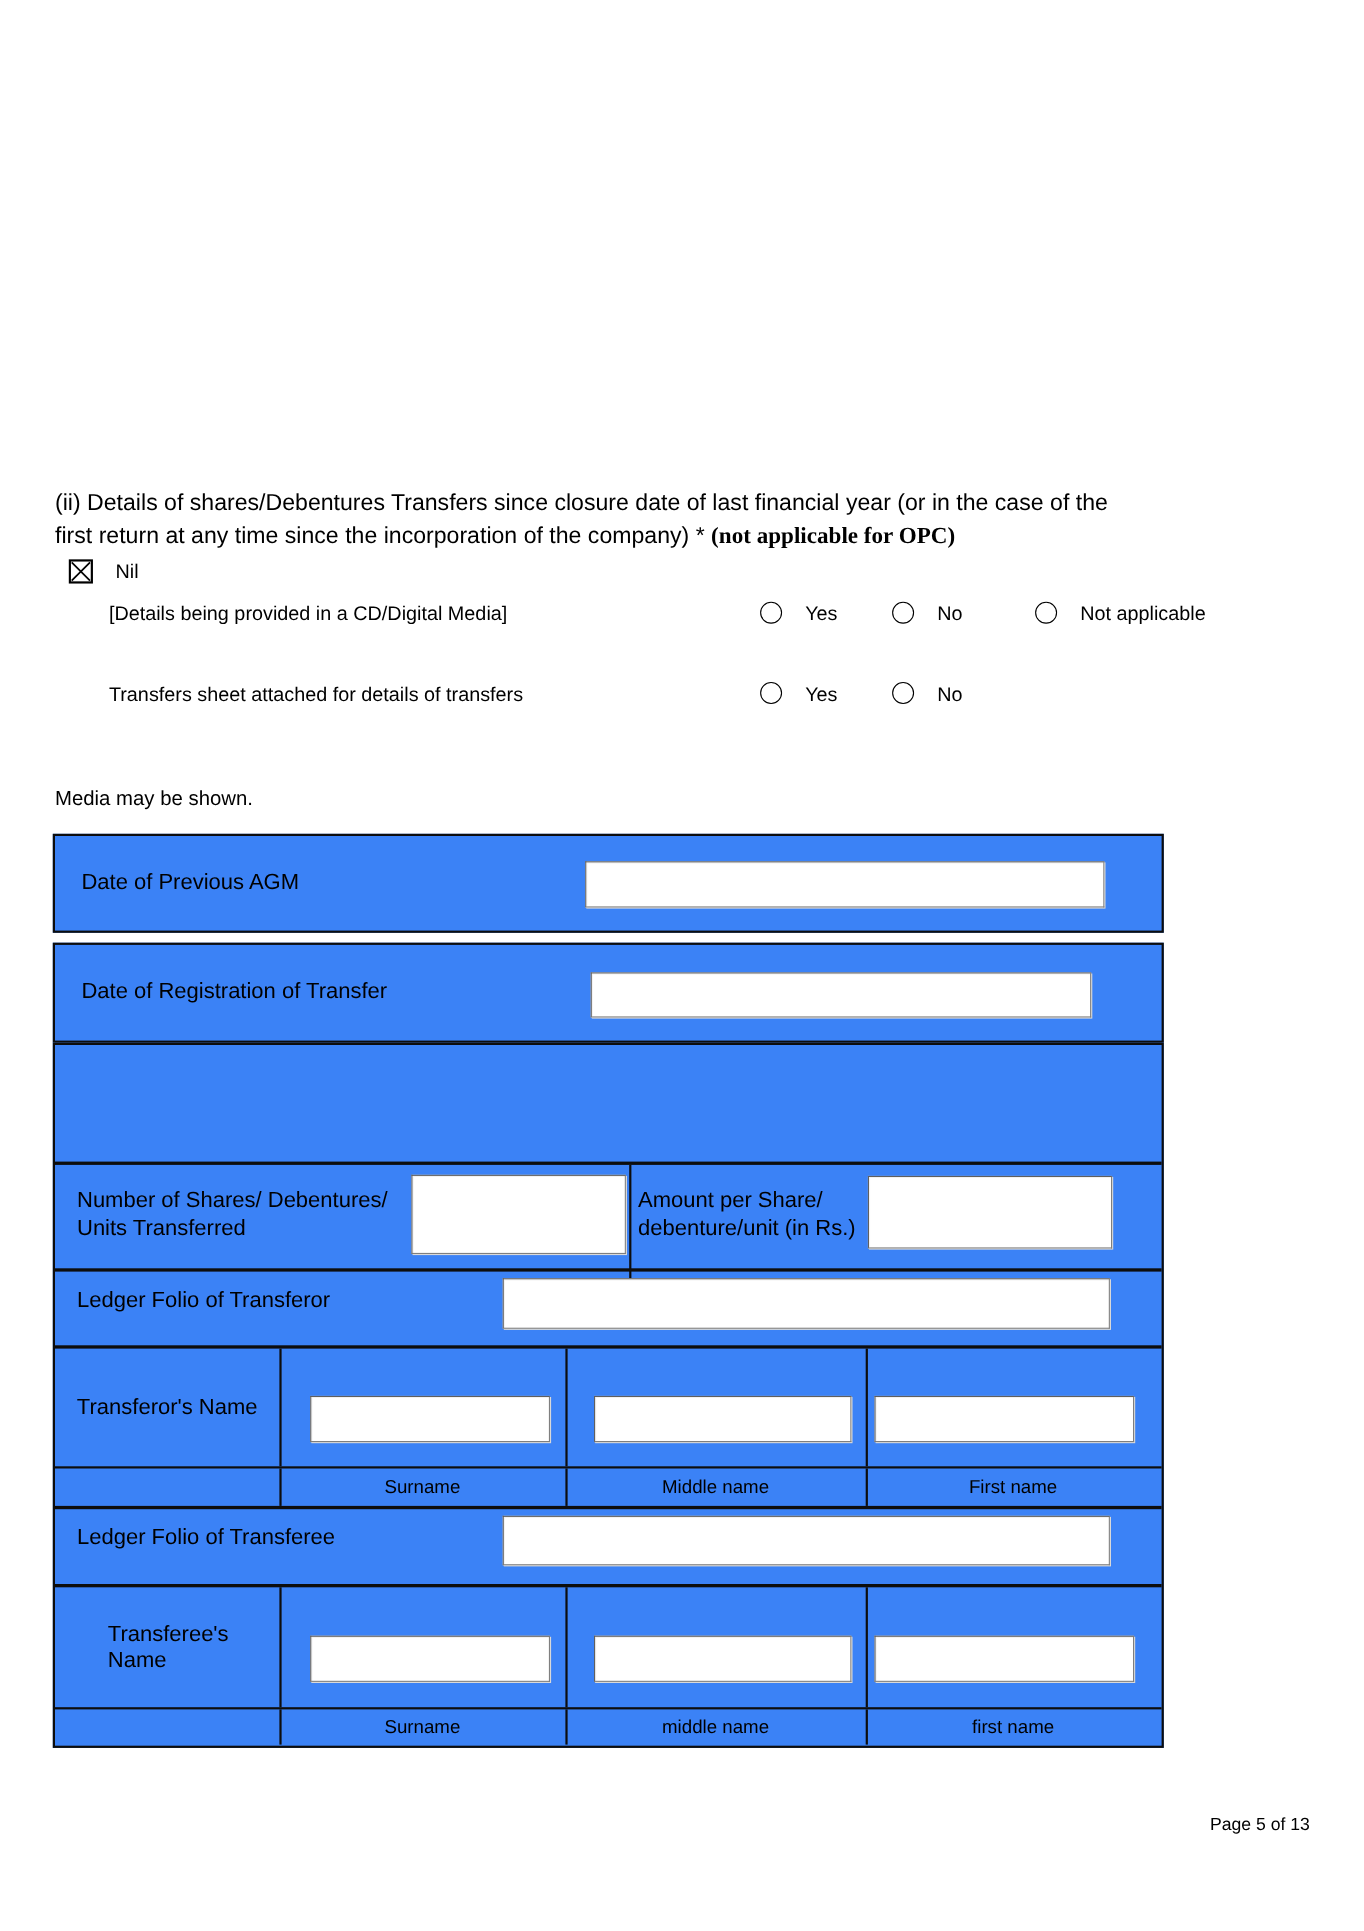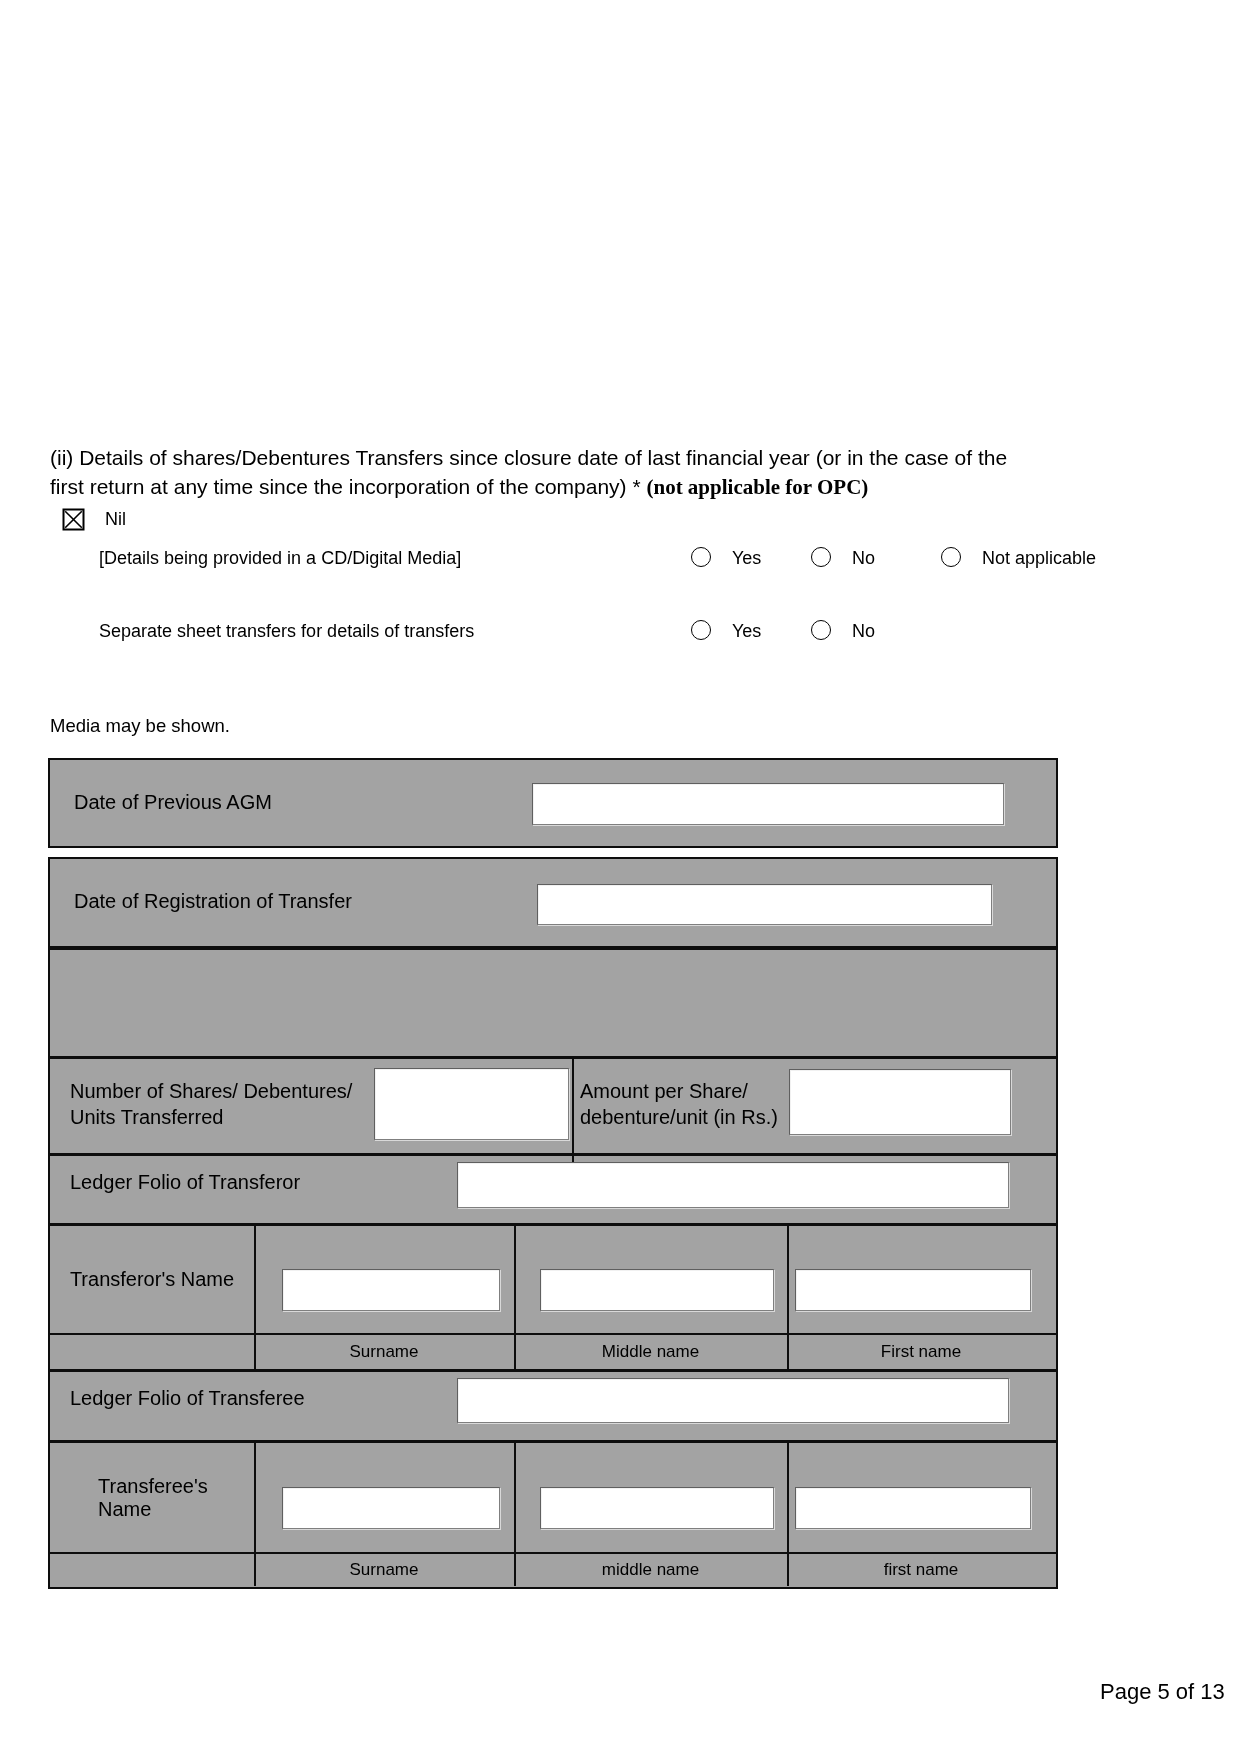--- a/index.html
+++ b/index.html
@@ -19,30 +19,30 @@
     position:absolute; width:20px; height:20px; border:1.8px solid #000;
     border-radius:50%; background:#fff; cursor:pointer;
   }
   .fld {
     position:absolute; background:#fff;
     border:1px solid #7f7f7f; border-top-color:#5f5f5f; border-left-color:#5f5f5f;
     box-shadow:1px 1px 0 #d9d9d9, inset 1px 1px 0 #f1f1f1;
     font-family:"Liberation Sans", sans-serif; font-size:18px; padding:0 6px;
     outline:none;
   }
-  .tbox { position:absolute; border:2.5px solid #0d0d0d; background:#a3a3a3; }
+  .tbox { position:absolute; border:2.5px solid #0d0d0d; background:#3b82f6; }
   .trow { position:absolute; left:0; width:100%; }
   .bt2 { border-top:2px solid #0d0d0d; }
   .bt3 { border-top:3px solid #0d0d0d; }
   .vline { position:absolute; top:0; bottom:0; width:2px; background:#0d0d0d; }
   .cellcenter { position:absolute; top:0; bottom:0; display:flex; align-items:center; justify-content:center; }
   .caption { font-size:17px; color:#000; }
   .hint { font-size:20px; white-space:pre-wrap; }
   .twolines { line-height:1.3; }
-  .footer { font-size:22px; color:#000;margin-top:28px; }
+  .footer { font-size:16px; color:#000; }
 </style>
 </head>
 <body>
 
 <div id="page">
 
   <div class="abs heading" style="left:50px; top:444px; width:1012px;">
     <span>(ii) Details of shares/Debentures Transfers since closure date of last financial year (or in the case of the</span><br>
     <span>first return at any time since the incorporation of the company) * </span><span class="emph">(not applicable for OPC)</span>
   </div>
@@ -57,21 +57,21 @@
   <span class="abs lbl" style="left:105px; top:509px;">Nil</span>
 
   <span class="abs lbl" style="left:99px; top:548px;">[Details being provided in a CD/Digital Media]</span>
   <span class="radio" style="left:691px; top:547px;"></span>
   <span class="abs lbl" style="left:732px; top:548px;">Yes</span>
   <span class="radio" style="left:811px; top:547px;"></span>
   <span class="abs lbl" style="left:852px; top:548px;">No</span>
   <span class="radio" style="left:941px; top:547px;"></span>
   <span class="abs lbl" style="left:982px; top:548px;">Not applicable</span>
 
-  <span class="abs lbl" style="left:99px; top:621px;">Separate sheet transfers for details of transfers</span>
+  <span class="abs lbl" style="left:99px; top:621px;">Transfers sheet attached for details of transfers</span>
   <span class="radio" style="left:691px; top:620px;"></span>
   <span class="abs lbl" style="left:732px; top:621px;">Yes</span>
   <span class="radio" style="left:811px; top:620px;"></span>
   <span class="abs lbl" style="left:852px; top:621px;">No</span>
 
   <div class="abs note" style="left:50px; top:684px; width:1090px;">
     <br>
     <span>Media may be shown.</span>
   </div>
 

